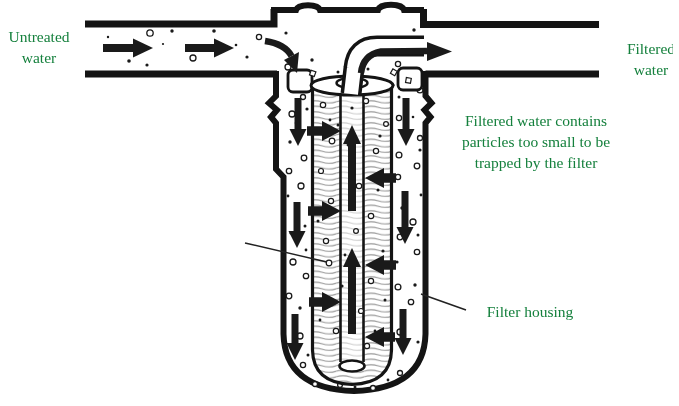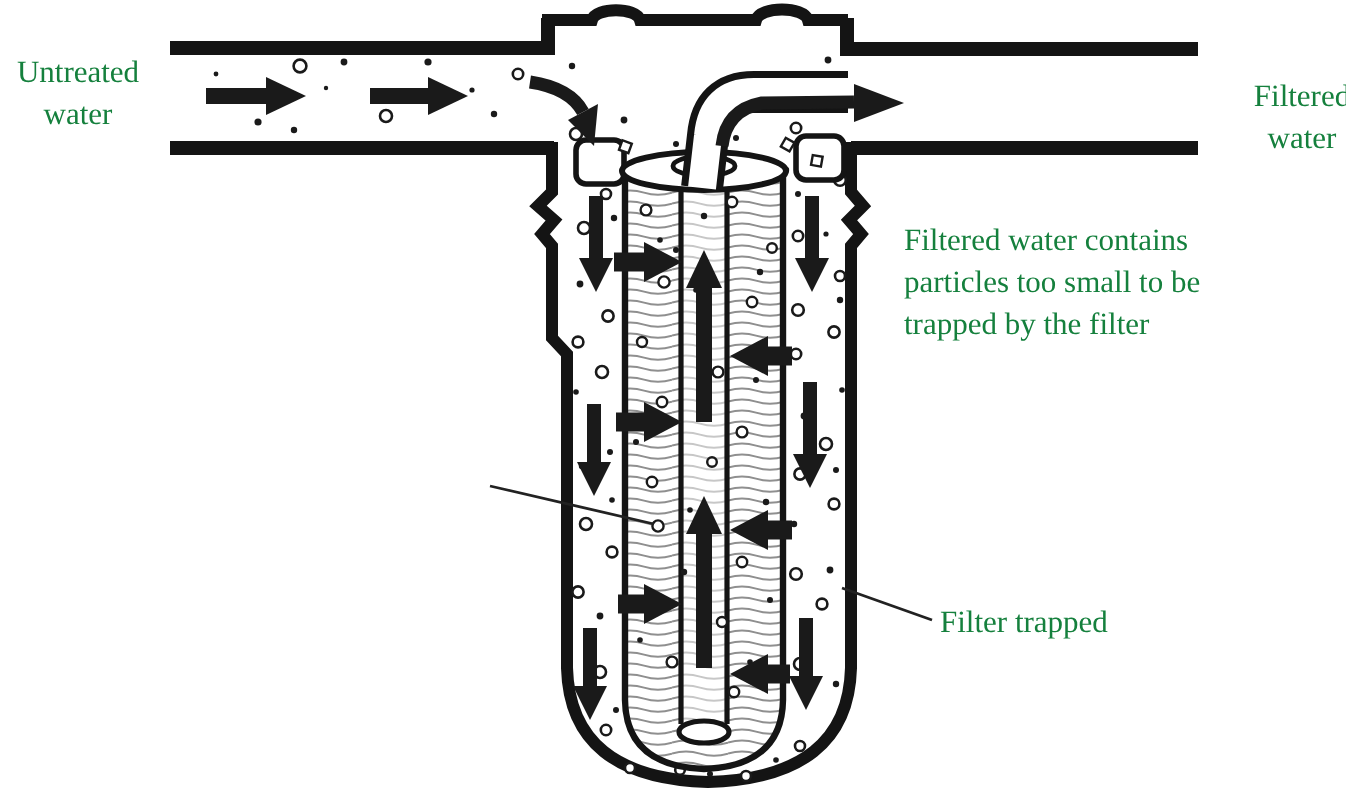--- a/index.html
+++ b/index.html
@@ -2,21 +2,21 @@
 <html><head>
 <meta charset="utf-8">
 <style>
   html,body { margin:0; padding:0; background:#ffffff; }
   .stage {
     position:relative; width:673px; height:406px; background:#ffffff;
     font-family:"Liberation Serif","DejaVu Serif",serif; color:#15803d;
     overflow:hidden;
   }
   .stage svg { position:absolute; left:0; top:0; }
-  .label { position:absolute; font-size:15.5px; line-height:21px; }
+  .label { position:absolute; font-size:15.5px; line-height:21px;text-align:center; }
   .center { text-align:center; }
 </style>
 </head>
 <body>
 
 <div class="stage">
 
 <svg width="679" height="406" viewBox="0 0 679 406">
   <defs>
     <pattern id="wound" width="28" height="5.5" patternUnits="userSpaceOnUse">
@@ -251,15 +251,15 @@
   </g>
 </svg>
 
 <div class="label center" style="left:0; top:26px; width:78px;">Untreated water</div>
 
 <div class="label center" style="left:617px; top:38px; width:68px;">Filtered water</div>
 
 <div class="label" style="left:452px; top:110px; width:168px;">Filtered water contains particles too small to be trapped by the filter</div>
 
 
-<div class="label" style="left:470px; top:301px; width:120px;">Filter trapped</div>
+<div class="label" style="left:470px; top:301px; width:120px;">Filter housing</div>
 
 </div>
 
 </body></html>

